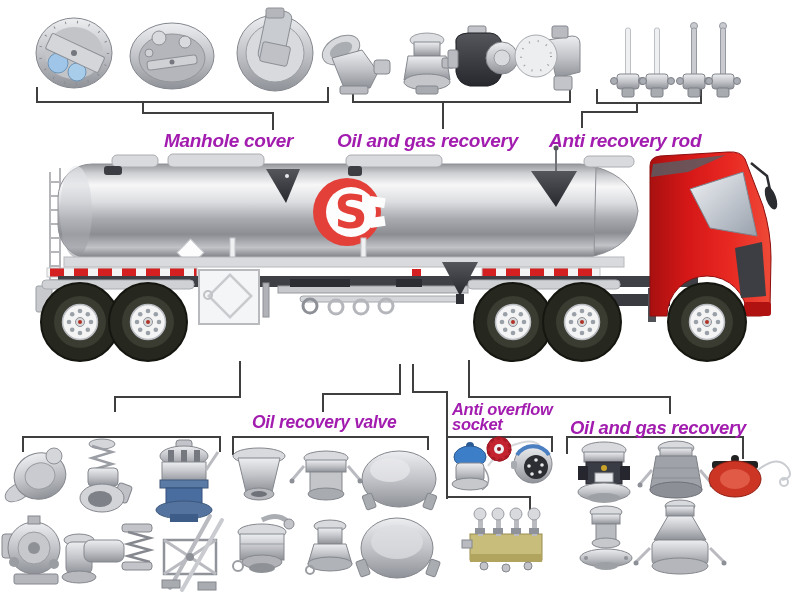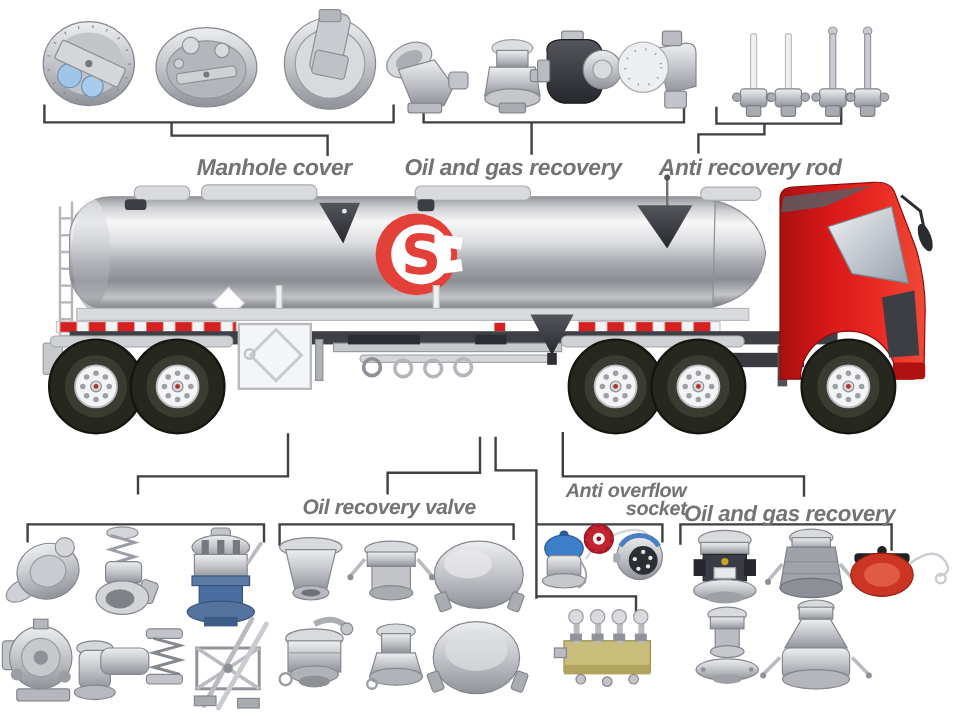--- a/index.html
+++ b/index.html
@@ -1,20 +1,20 @@
 <!DOCTYPE html>
 <html><head>
 <meta charset="utf-8">
 <style>
   html,body{margin:0;padding:0;background:#fff;}
   .stage{position:relative;width:800px;height:600px;background:#ffffff;overflow:hidden;
          font-family:"Liberation Sans",sans-serif;}
   .art{position:absolute;left:0;top:0;}
-  .lbl{position:absolute;color:#737373;font-weight:bold;font-style:italic;
-       white-space:nowrap;letter-spacing:-0.3px;line-height:1.05;text-align:right;}
+  .lbl{position:absolute;color:#a21caf;font-weight:bold;font-style:italic;
+       white-space:nowrap;letter-spacing:-0.3px;line-height:1.05;}
   #lb-manhole{left:164px;top:131px;font-size:19px;}
   #lb-ogr-top{left:337px;top:131px;font-size:19px;}
   #lb-rod{left:549px;top:131px;font-size:19px;}
   #lb-esv{left:46px;top:413px;font-size:16.5px;}
   #lb-ouv{left:252px;top:413px;font-size:17.5px;}
   #lb-aos{left:452px;top:402px;font-size:16.5px;white-space:normal;width:120px;line-height:15px;font-style:italic;}
   #lb-ps{left:449px;top:480px;font-size:17px;}
   #lb-ogr-bot{left:570px;top:418px;font-size:18.5px;}
   .ln{stroke:#3f3f3f;stroke-width:2;fill:none;}
 </style>

